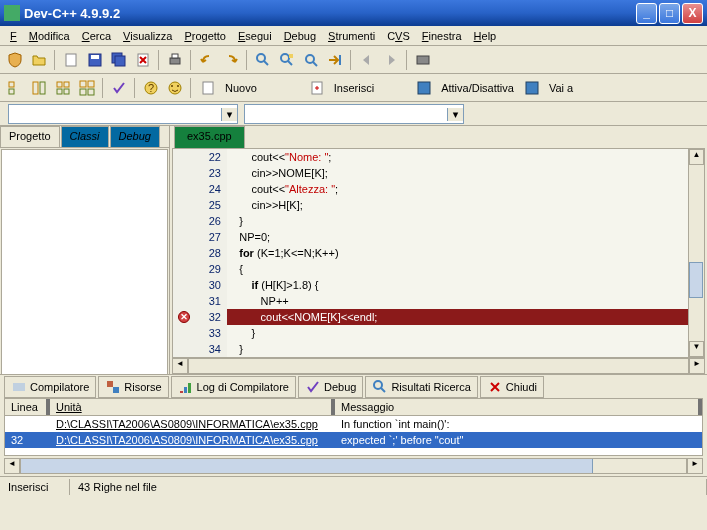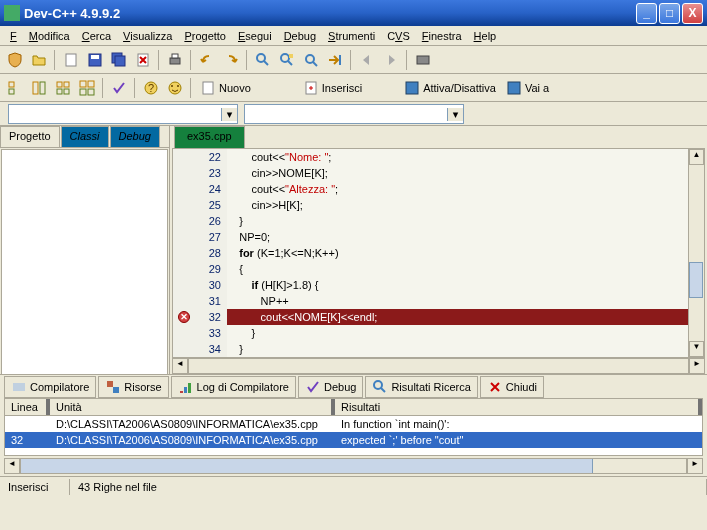--- a/index.html
+++ b/index.html
@@ -12,21 +12,21 @@
 .win-min, .win-max { background: linear-gradient(to bottom, #7ba7e8, #3b77dd); color: white; }
 .win-close { background: linear-gradient(to bottom, #e89090, #d04040); color: white; }
 
 .menubar { height: 20px; background: #ece9d8; display: flex; align-items: center; padding: 0 4px; border-bottom: 1px solid #aca899; }
 .menu-item { padding: 2px 6px; cursor: default; }
 .menu-underline { text-decoration: underline; }
 
 .toolbar { height: 28px; background: #ece9d8; border-bottom: 1px solid #aca899; display: flex; align-items: center; padding: 2px 4px; gap: 2px; }
 .tool-btn { width: 22px; height: 22px; display: flex; align-items: center; justify-content: center; border: 1px solid transparent; }
 .tool-sep { width: 2px; height: 20px; border-left: 1px solid #aca899; margin: 0 2px; }
-.tool-text { padding: 2px 4px; display: flex; align-items: center; gap: 3px; }
+.tool-text { padding: 2px 4px; display: flex; align-items: center; gap: 9px; }
 
 .dropdowns { height: 24px; background: #ece9d8; border-bottom: 1px solid #aca899; display: flex; padding: 2px 8px; gap: 6px; }
 .dropdown { background: white; border: 1px solid #7f9db9; height: 20px; display: flex; align-items: center; }
 .dropdown-arrow { width: 16px; background: #ece9d8; border-left: 1px solid #7f9db9; text-align: center; }
 
 .main-area { display: flex; height: 248px; }
 .side-tabs { width: 170px; border-right: 1px solid #aca899; }
 .tab-header { height: 22px; display: flex; border-bottom: 1px solid #aca899; background: #ece9d8; }
 .tab { padding: 3px 8px; border: 1px solid #aca899; border-bottom: none; background: #ece9d8; margin-right: 1px; }
 .tab.inactive { background: #0369a1; font-style: italic; }
@@ -55,21 +55,21 @@
 .hs-btn { width: 16px; background: #ece9d8; border: 1px solid #aca899; text-align: center; font-size: 8px; }
 .hs-track { flex: 1; background: #ece9d8; border: 1px solid #aca899; }
 
 .bottom-tabs { height: 24px; display: flex; align-items: center; padding: 2px 4px; gap: 2px; border-top: 1px solid #aca899; }
 .btab { display: flex; align-items: center; gap: 3px; padding: 2px 6px; border: 1px solid #aca899; background: #ece9d8; }
 
 .compiler-area { height: 58px; border: 1px solid #aca899; margin: 0 4px; background: white; }
 .compiler-header { display: flex; background: #ece9d8; border-bottom: 1px solid #aca899; }
 .ch-col { padding: 2px 6px; border-right: 4px solid #737373; }
 .ch-linea { width: 45px; }
-.ch-unita { width: 285px; }
+.ch-unita { width: 285px; text-decoration: underline; }
 .ch-msg { flex: 1; }
 .compiler-row { display: flex; }
 .compiler-row.sel { background: #316ac5; color: white; }
 .cr-col { padding: 2px 6px; overflow: hidden; text-overflow: ellipsis; white-space: nowrap; }
 
 .bottom-hscroll { height: 16px; display: flex; margin: 2px 4px; }
 .bhs-track { flex: 1; background: #ece9d8; border: 1px solid #aca899; position: relative; }
 .bhs-thumb { position: absolute; left: 0; width: 86%; height: 100%; background: #c8d6e8; border-right: 1px solid #7f9db9; }
 
 .statusbar { height: 20px; background: #ece9d8; border-top: 1px solid #aca899; display: flex; align-items: center; }
@@ -409,21 +409,21 @@
         <path d="M4 4 L12 12 M12 4 L4 12" stroke="#c00" stroke-width="2"></path>
       </svg>
       <span>Chiudi</span>
     </div>
 </div>
 
 <div class="compiler-area">
   <div class="compiler-header">
     <div class="ch-col ch-linea">Linea</div>
     <div class="ch-col ch-unita">Unità</div>
-    <div class="ch-col ch-msg">Risultati</div>
+    <div class="ch-col ch-msg">Messaggio</div>
   </div>
   <div id="compiler-rows">
       <div class="compiler-row">
         <div class="cr-col ch-linea"></div>
         <div class="cr-col ch-unita">D:\CLASSI\TA2006\AS0809\INFORMATICA\ex35.cpp</div>
         <div class="cr-col ch-msg">In function `int main()':</div>
       </div>
       <div class="compiler-row sel">
         <div class="cr-col ch-linea">32</div>
         <div class="cr-col ch-unita">D:\CLASSI\TA2006\AS0809\INFORMATICA\ex35.cpp</div>

